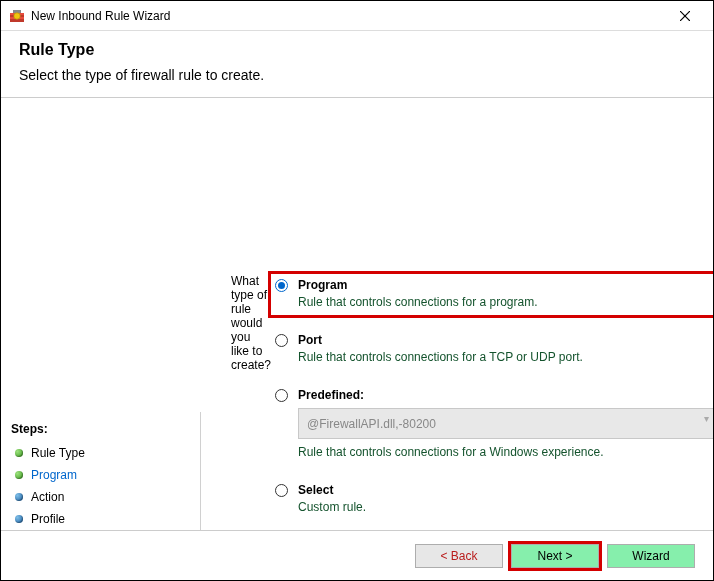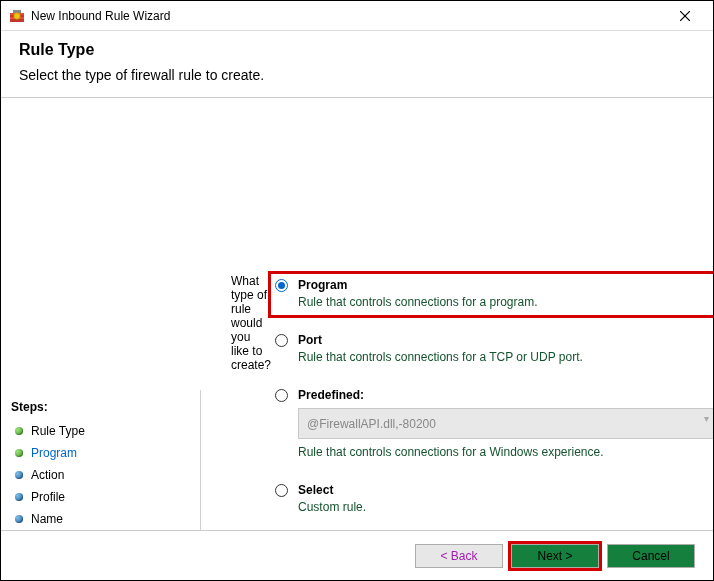--- a/index.html
+++ b/index.html
@@ -72,25 +72,25 @@
   }
   .predef-select .chev {
     position: absolute; right: 8px; top: 4px; color: #aaa; font-size: 10px;
   }
   .footer {
     height: 50px; border-top: 1px solid #ccc; display: flex;
     align-items: center; justify-content: flex-end; gap: 8px; padding: 0 18px;
     background: #fff;
   }
   .btn {
-    min-width: 88px; height: 24px; background: #15803d; border: 1px solid #adadad;
+    min-width: 88px; height: 24px; background: #86efac; border: 1px solid #adadad;
     font-size: 12px; display: flex; align-items: center; justify-content: center;
     cursor: pointer;
   }
-  .btn.disabled { color: #a21caf; background: #e7e7e7; cursor: default; }
+  .btn.disabled { color: #b91c1c; background: #e7e7e7; cursor: default; }
   .btn.highlight { outline: 3px solid #d40000; outline-offset: 0; }
 </style>
 </head>
 <body>
 
 <div class="window">
 
   <div class="titlebar">
     <span class="titlebar-icon">
       <svg viewBox="0 0 16 16" width="16" height="16">
@@ -129,24 +129,20 @@
             <span class="step-text">Program</span>
           </div>
           <div class="step-item">
             <span class="bullet blue"></span>
             <span class="step-text">Action</span>
           </div>
           <div class="step-item">
             <span class="bullet blue"></span>
             <span class="step-text">Profile</span>
           </div>
-          <div class="step-item">
-            <span class="bullet blue"></span>
-            <span class="step-text">Name</span>
-          </div>
         </div>
     </div>
 
     <div class="main">
       <div class="main-prompt">What type of rule would you like to create?</div>
       <div class="options" id="options-container">
           <div class="option highlight">
             <span class="radio checked"></span>
             <div class="opt-body">
               <div class="opt-title">Program</div>
@@ -179,16 +175,16 @@
             </div>
           </div>
         </div>
     </div>
 
   </div>
 
   <div class="footer">
     <div class="btn disabled">&lt; Back</div>
     <div class="btn highlight">Next &gt;</div>
-    <div class="btn">Cancel</div>
+    <div class="btn">Wizard</div>
   </div>
 
 </div>
 
 </body></html>

